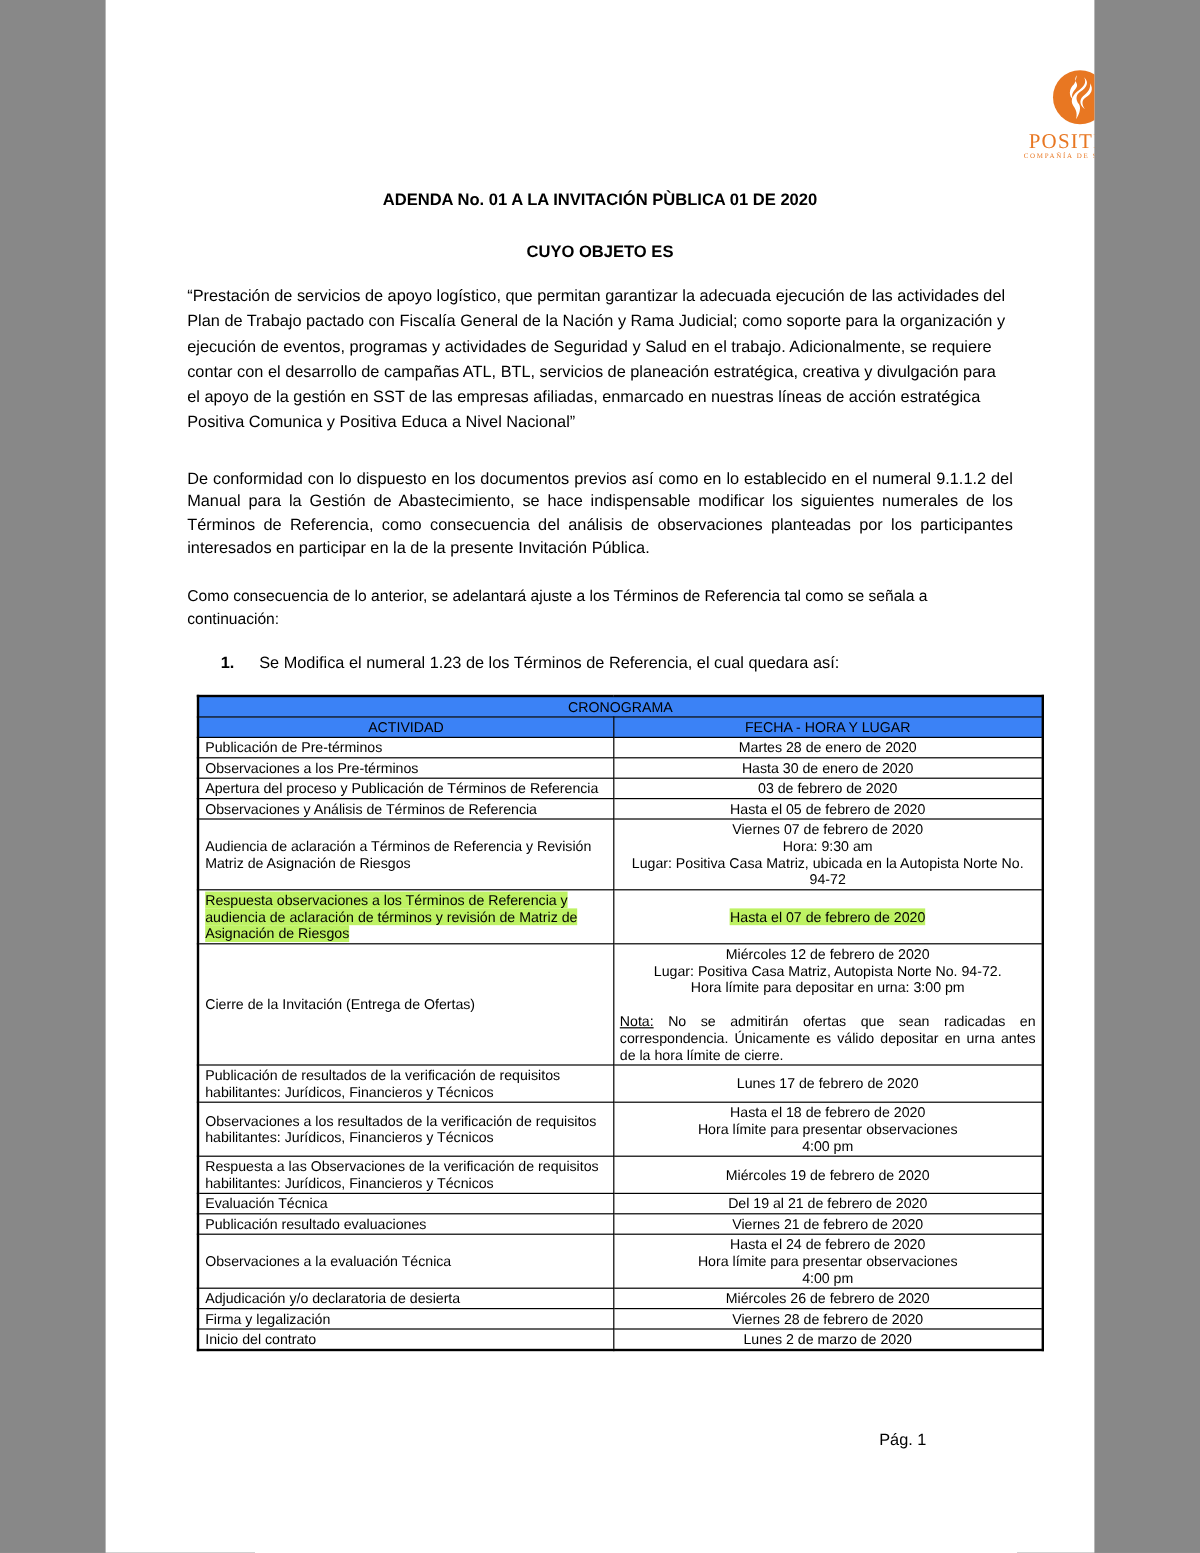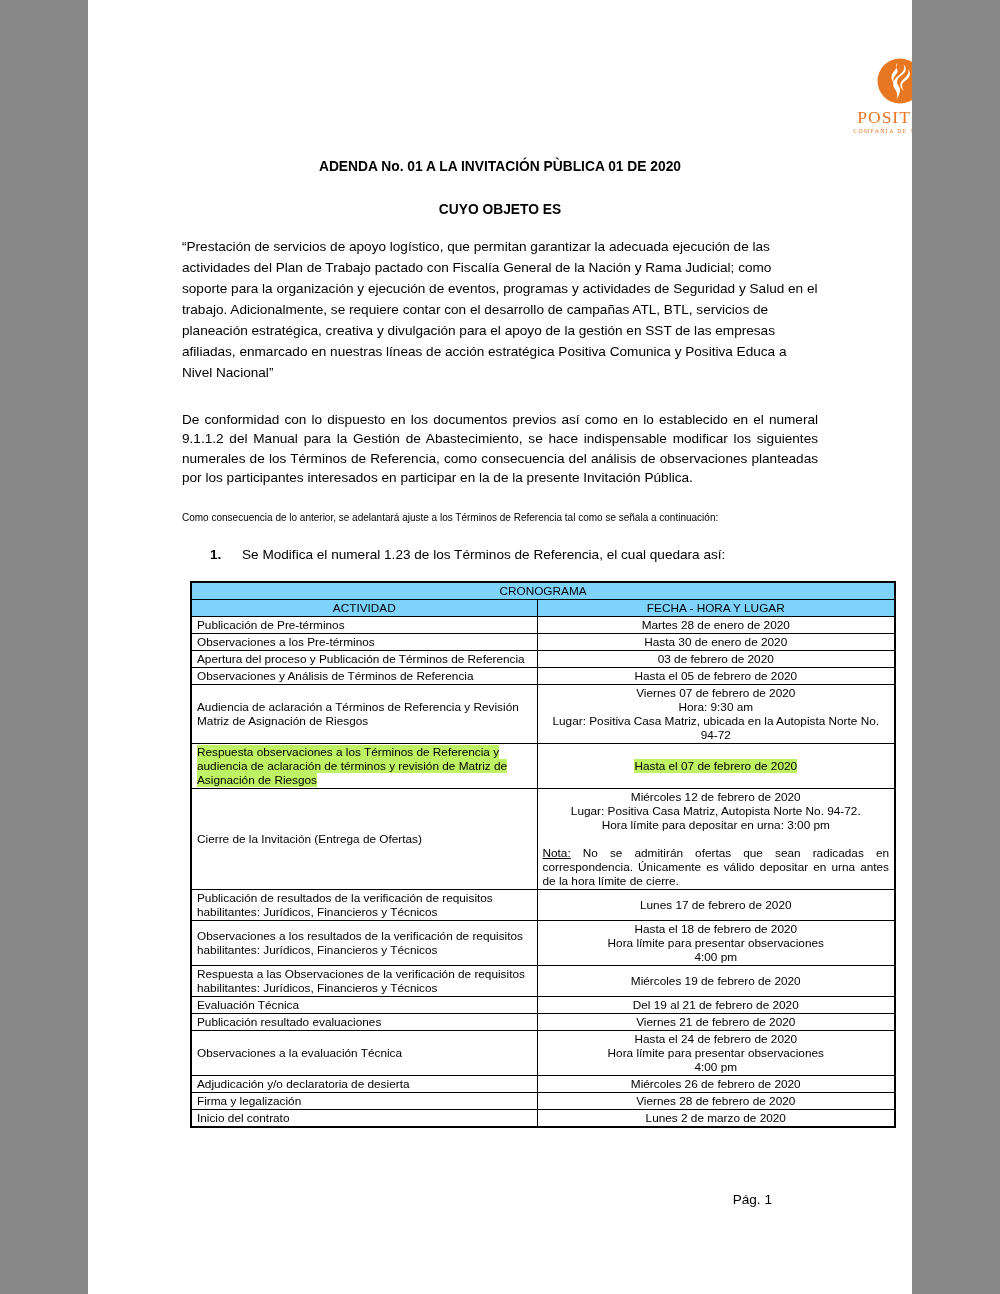--- a/index.html
+++ b/index.html
@@ -22,59 +22,59 @@
     font-family:"Liberation Serif", serif;
     font-size:17.5px;letter-spacing:1px;color:#E87722;
     display:block;
   }
   .logo-tagline{
     font-family:"Liberation Serif", serif;
     font-size:5.8px;letter-spacing:1.4px;color:#E87722;
     display:block;margin-top:2.5px;
   }
   
-  .content{padding:0 94px;}
+  .content{padding:0 68px;}
   .doc-title{
     margin:158px 0 0 0;text-align:center;
     font-size:13.8px;font-weight:bold;line-height:18px;
   }
   .doc-subtitle{
     margin:25px 0 12px 0;text-align:center;
     font-size:13.8px;font-weight:bold;line-height:18px;
   }
   .quote{
     margin:17px 0 0 0;text-align:left;
     font-size:13.6px;line-height:21px;
   }
   .para1{
     margin:27px 0 0 0;text-align:justify;
     font-size:13.6px;line-height:19.4px;
   }
   .para2{
     margin:20px 0 0 0;text-align:left;
-    font-size:10px;line-height:19.4px;
+    font-size:13px;line-height:19.4px;
   }
   .list-item{
     margin:19px 0 0 0;font-size:13.6px;line-height:18px;
     display:flex;
   }
   .list-item .num{font-weight:bold;margin-left:28px;width:32px;flex:none;}
   
   table.cron{
     margin:17px 0 0 8px;width:704px;
     border-collapse:collapse;table-layout:fixed;
     border:2px solid #000;
     font-size:11.8px;line-height:14px;
   }
   table.cron td,table.cron th{
     border:1px solid #000;
     padding:1px 5px;vertical-align:middle;
     font-weight:normal;
   }
-  table.cron .thead{background:#7dd3fc;text-align:center;}
+  table.cron .thead{background:#3b82f6;text-align:center;}
   col.c1{width:346px;} col.c2{width:358px;}
   td.act{text-align:left;}
   td.date{text-align:center;}
   .hl{background:#bef264;}
   .note{text-align:justify;margin-top:0;}
   .u{text-decoration:underline;}
   
   .page-num{
     position:absolute;top:1192px;right:140px;
     font-size:13.6px;

